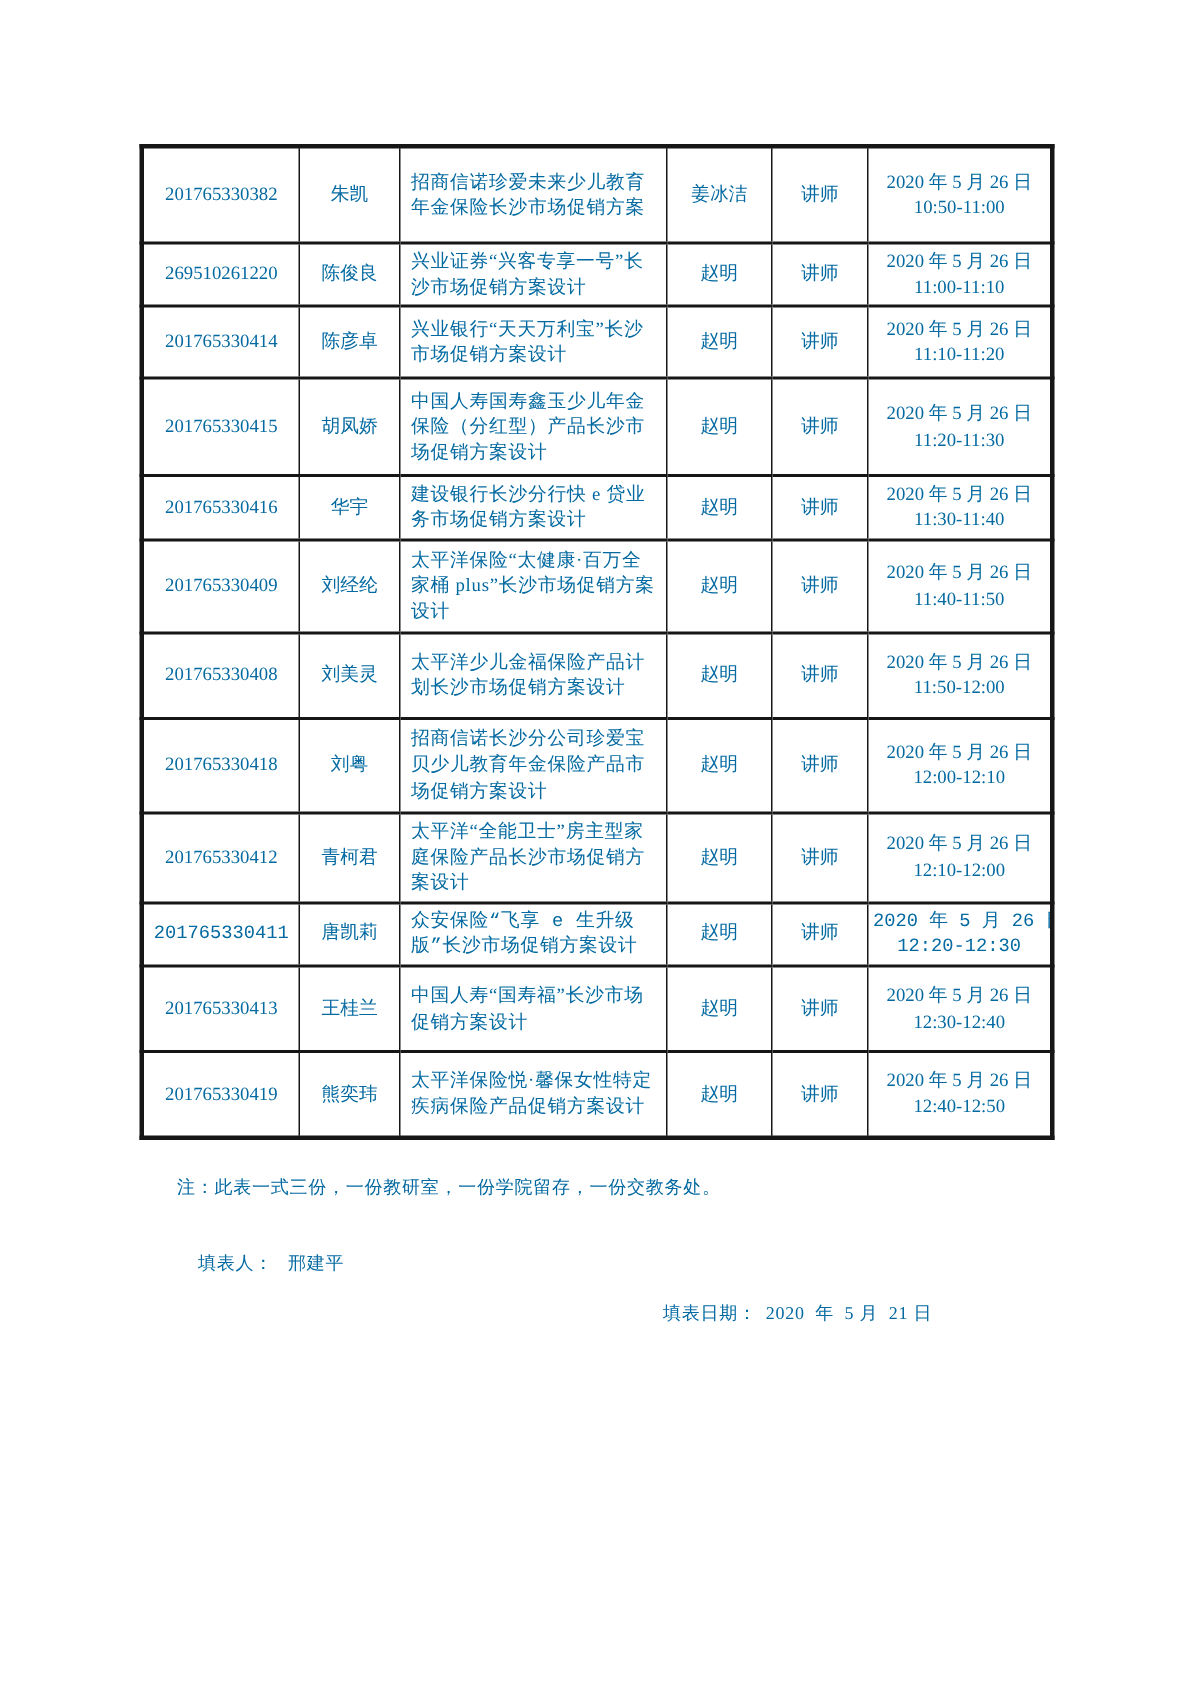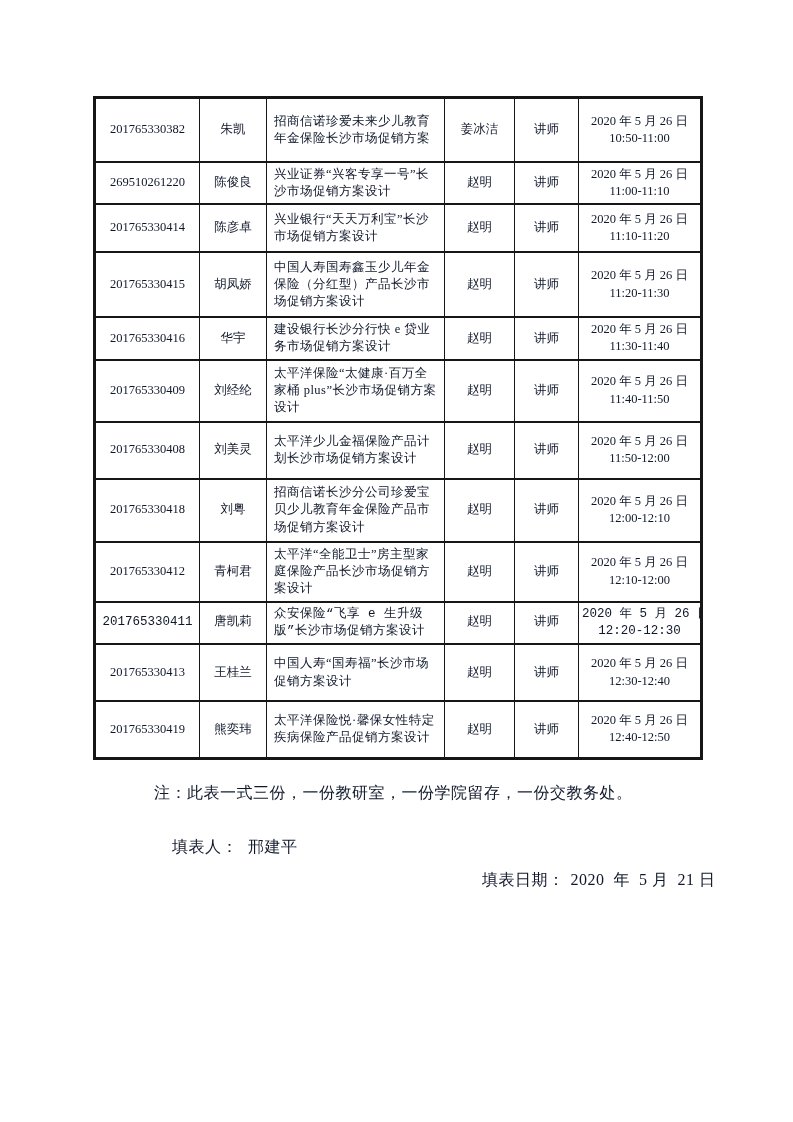--- a/index.html
+++ b/index.html
@@ -2,21 +2,21 @@
 <html><head>
 <meta charset="utf-8">
 <style>
   html, body { margin: 0; padding: 0; background: #ffffff; }
   .sheet {
     position: relative;
     width: 793px;
     height: 1122px;
     background: #ffffff;
     font-family: "Liberation Serif", "DejaVu Serif", serif;
-    color: #0f172a;
+    color: #0369a1;
     overflow: hidden;
   }
   table.schedule {
     position: absolute;
     left: 93px;
     top: 96px;
     width: 607px;
     border-collapse: collapse;
     table-layout: fixed;
     border: 3px solid #161616;
@@ -49,21 +49,21 @@
   #table-body tr:nth-child(4)  { height: 65px; }
   #table-body tr:nth-child(5)  { height: 42px; }
   #table-body tr:nth-child(6)  { height: 62px; }
   #table-body tr:nth-child(7)  { height: 57px; }
   #table-body tr:nth-child(8)  { height: 63px; }
   #table-body tr:nth-child(9)  { height: 60px; }
   #table-body tr:nth-child(10) { height: 39px; font-family: Liberation Mono, monospace; }
   #table-body tr:nth-child(11) { height: 57px; }
   #table-body tr:nth-child(12) { height: 57px; }
   .date-line-1, .date-line-2 { display: block; white-space: pre; }
-  .footer-text { position: absolute; font-size: 16px; letter-spacing: 0.5px; white-space: pre; margin-left: 36px; }
+  .footer-text { position: absolute; font-size: 12px; letter-spacing: 0.5px; white-space: pre; }
   .note-line   { left: 118px; top: 783px; }
   .filler-line { left: 118px; top: 819px; }
   .dean-line   { left: 338px; top: 819px; }
   .date-footer { left: 428px; top: 852px; }
   .filler-name { margin-left: 10px; }
   .dean-name   { margin-left: 2px; }
   .date-value  { margin-left: 6px; }
 </style>
 </head>
 <body>

